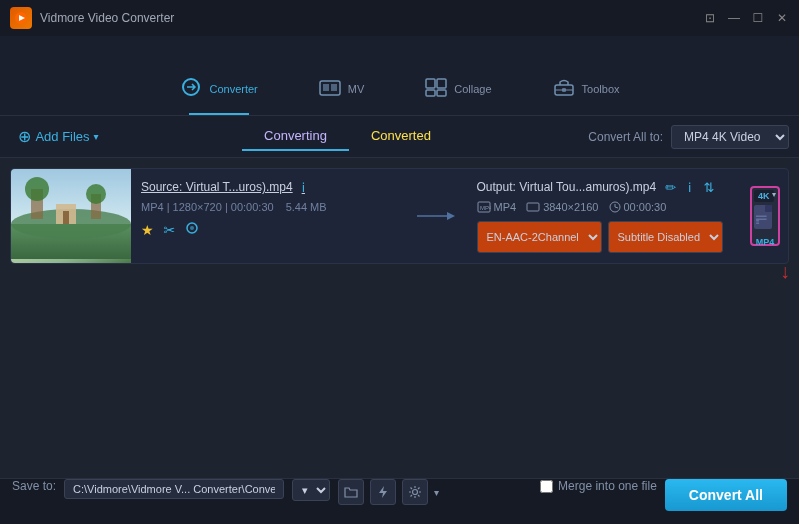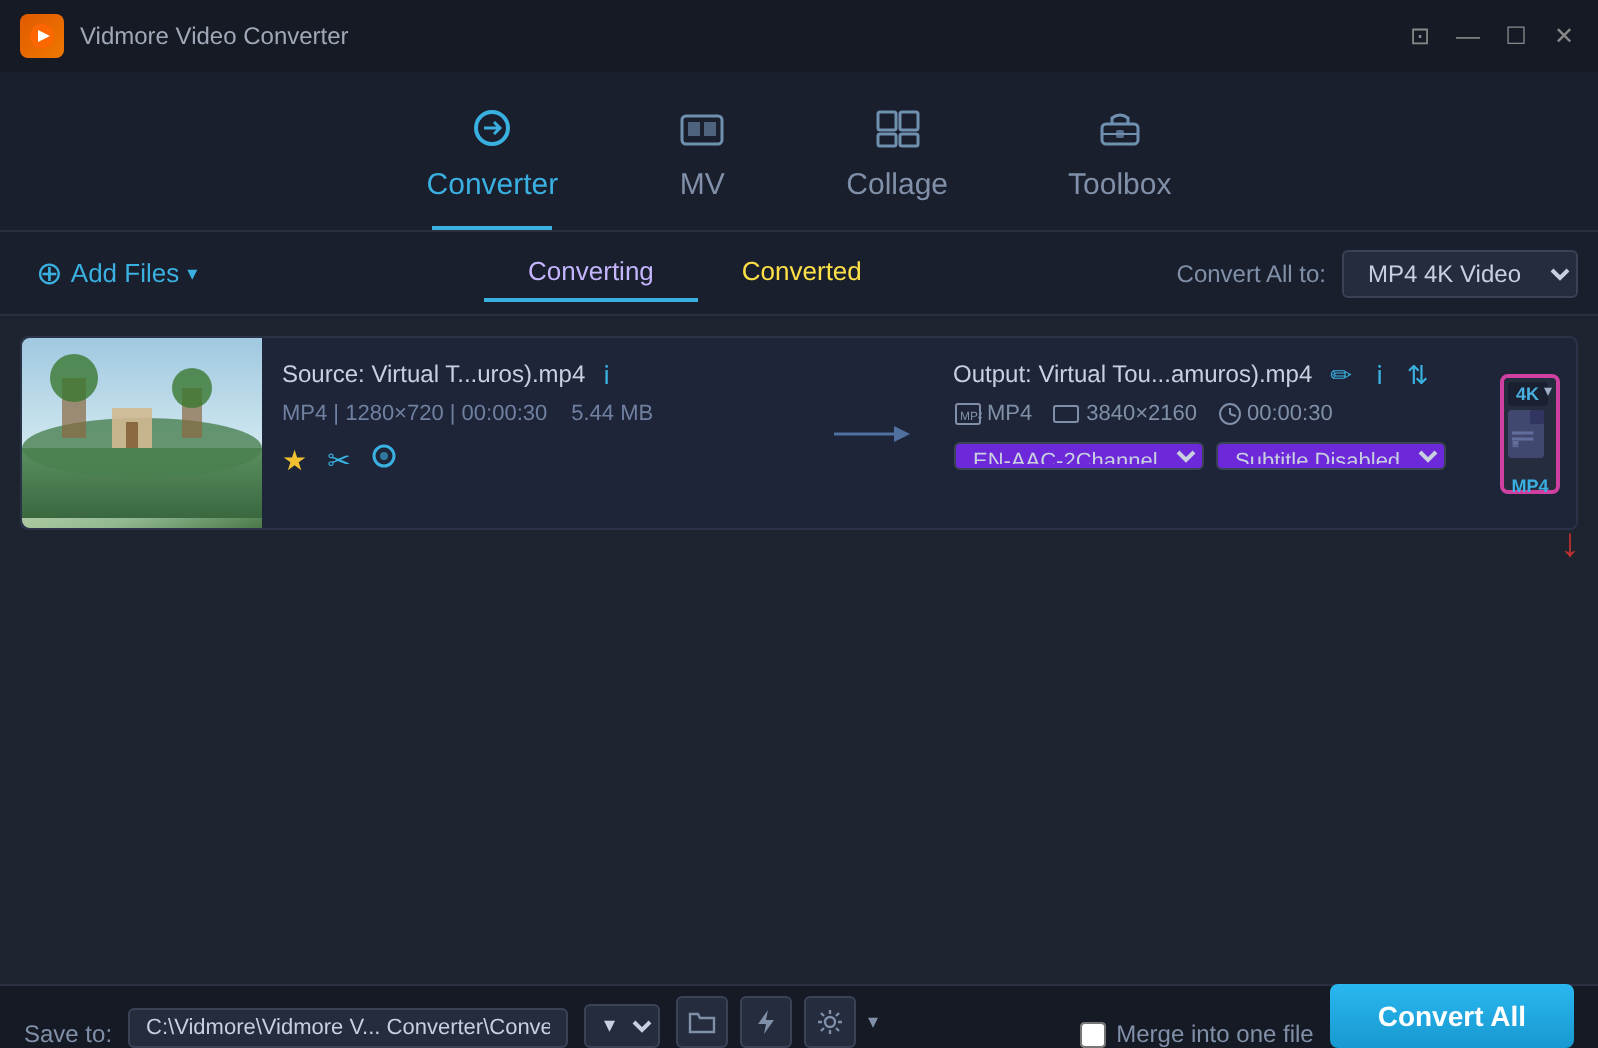--- a/index.html
+++ b/index.html
@@ -64,26 +64,25 @@
       height: 80px;
       background: #1a1f2e;
       display: flex;
       align-items: flex-end;
       justify-content: center;
       gap: 0;
       border-bottom: 1px solid #2a3040;
     }
     .nav-tab {
       display: flex;
-      flex-direction: column;
       align-items: center;
       padding: 10px 30px 14px;
       cursor: pointer;
       color: #8090a8;
-      font-size: 15px;
+      font-size: 11px;
       gap: 6px;
       position: relative;
     }
     .nav-tab.active {
       color: #3ab0e0;
     }
     .nav-tab.active::after {
       content: '';
       position: absolute;
       bottom: 0;
@@ -192,20 +191,21 @@
       display: flex;
       flex-direction: column;
       gap: 4px;
     }
     .file-source {
       display: flex;
       align-items: center;
       gap: 6px;
       font-size: 12px;
       color: #c8d0e0;
+      text-decoration: underline;
     }
     .file-meta {
       font-size: 11px;
       color: #7080a0;
       display: flex;
       align-items: center;
       gap: 8px;
     }
     .file-actions {
       display: flex;
@@ -256,29 +256,29 @@
       align-items: center;
       gap: 3px;
     }
     .output-dropdowns {
       display: flex;
       align-items: center;
       gap: 6px;
       margin-top: 4px;
     }
     .small-select {
-      background: #6d28d9;
+      background: #c2410c;
       border: 1px solid #3a4255;
       color: #c8d0e0;
       font-size: 11px;
       padding: 2px 5px;
       border-radius: 3px;
       cursor: pointer;
       outline: none;
-      height: 14px;
+      height: 32px;
     }
 
     
     .format-badge-wrapper {
       display: flex;
       align-items: center;
       padding: 0 8px;
       position: relative;
     }
     .format-badge {
@@ -328,24 +328,24 @@
       font-size: 20px;
       font-weight: bold;
     }
 
     
     .bottom-bar {
       position: absolute;
       bottom: 0;
       left: 0;
       right: 0;
-      height: 32px;
+      height: 46px;
       background: #161a24;
       display: flex;
-      align-items: flex-end;
+      align-items: flex-start;
       padding: 0 12px;
       gap: 8px;
       border-top: 1px solid #2a3040;
     }
     .save-to-label {
       font-size: 12px;
       color: #8090a8;
       white-space: nowrap;
     }
     .save-path-input {

